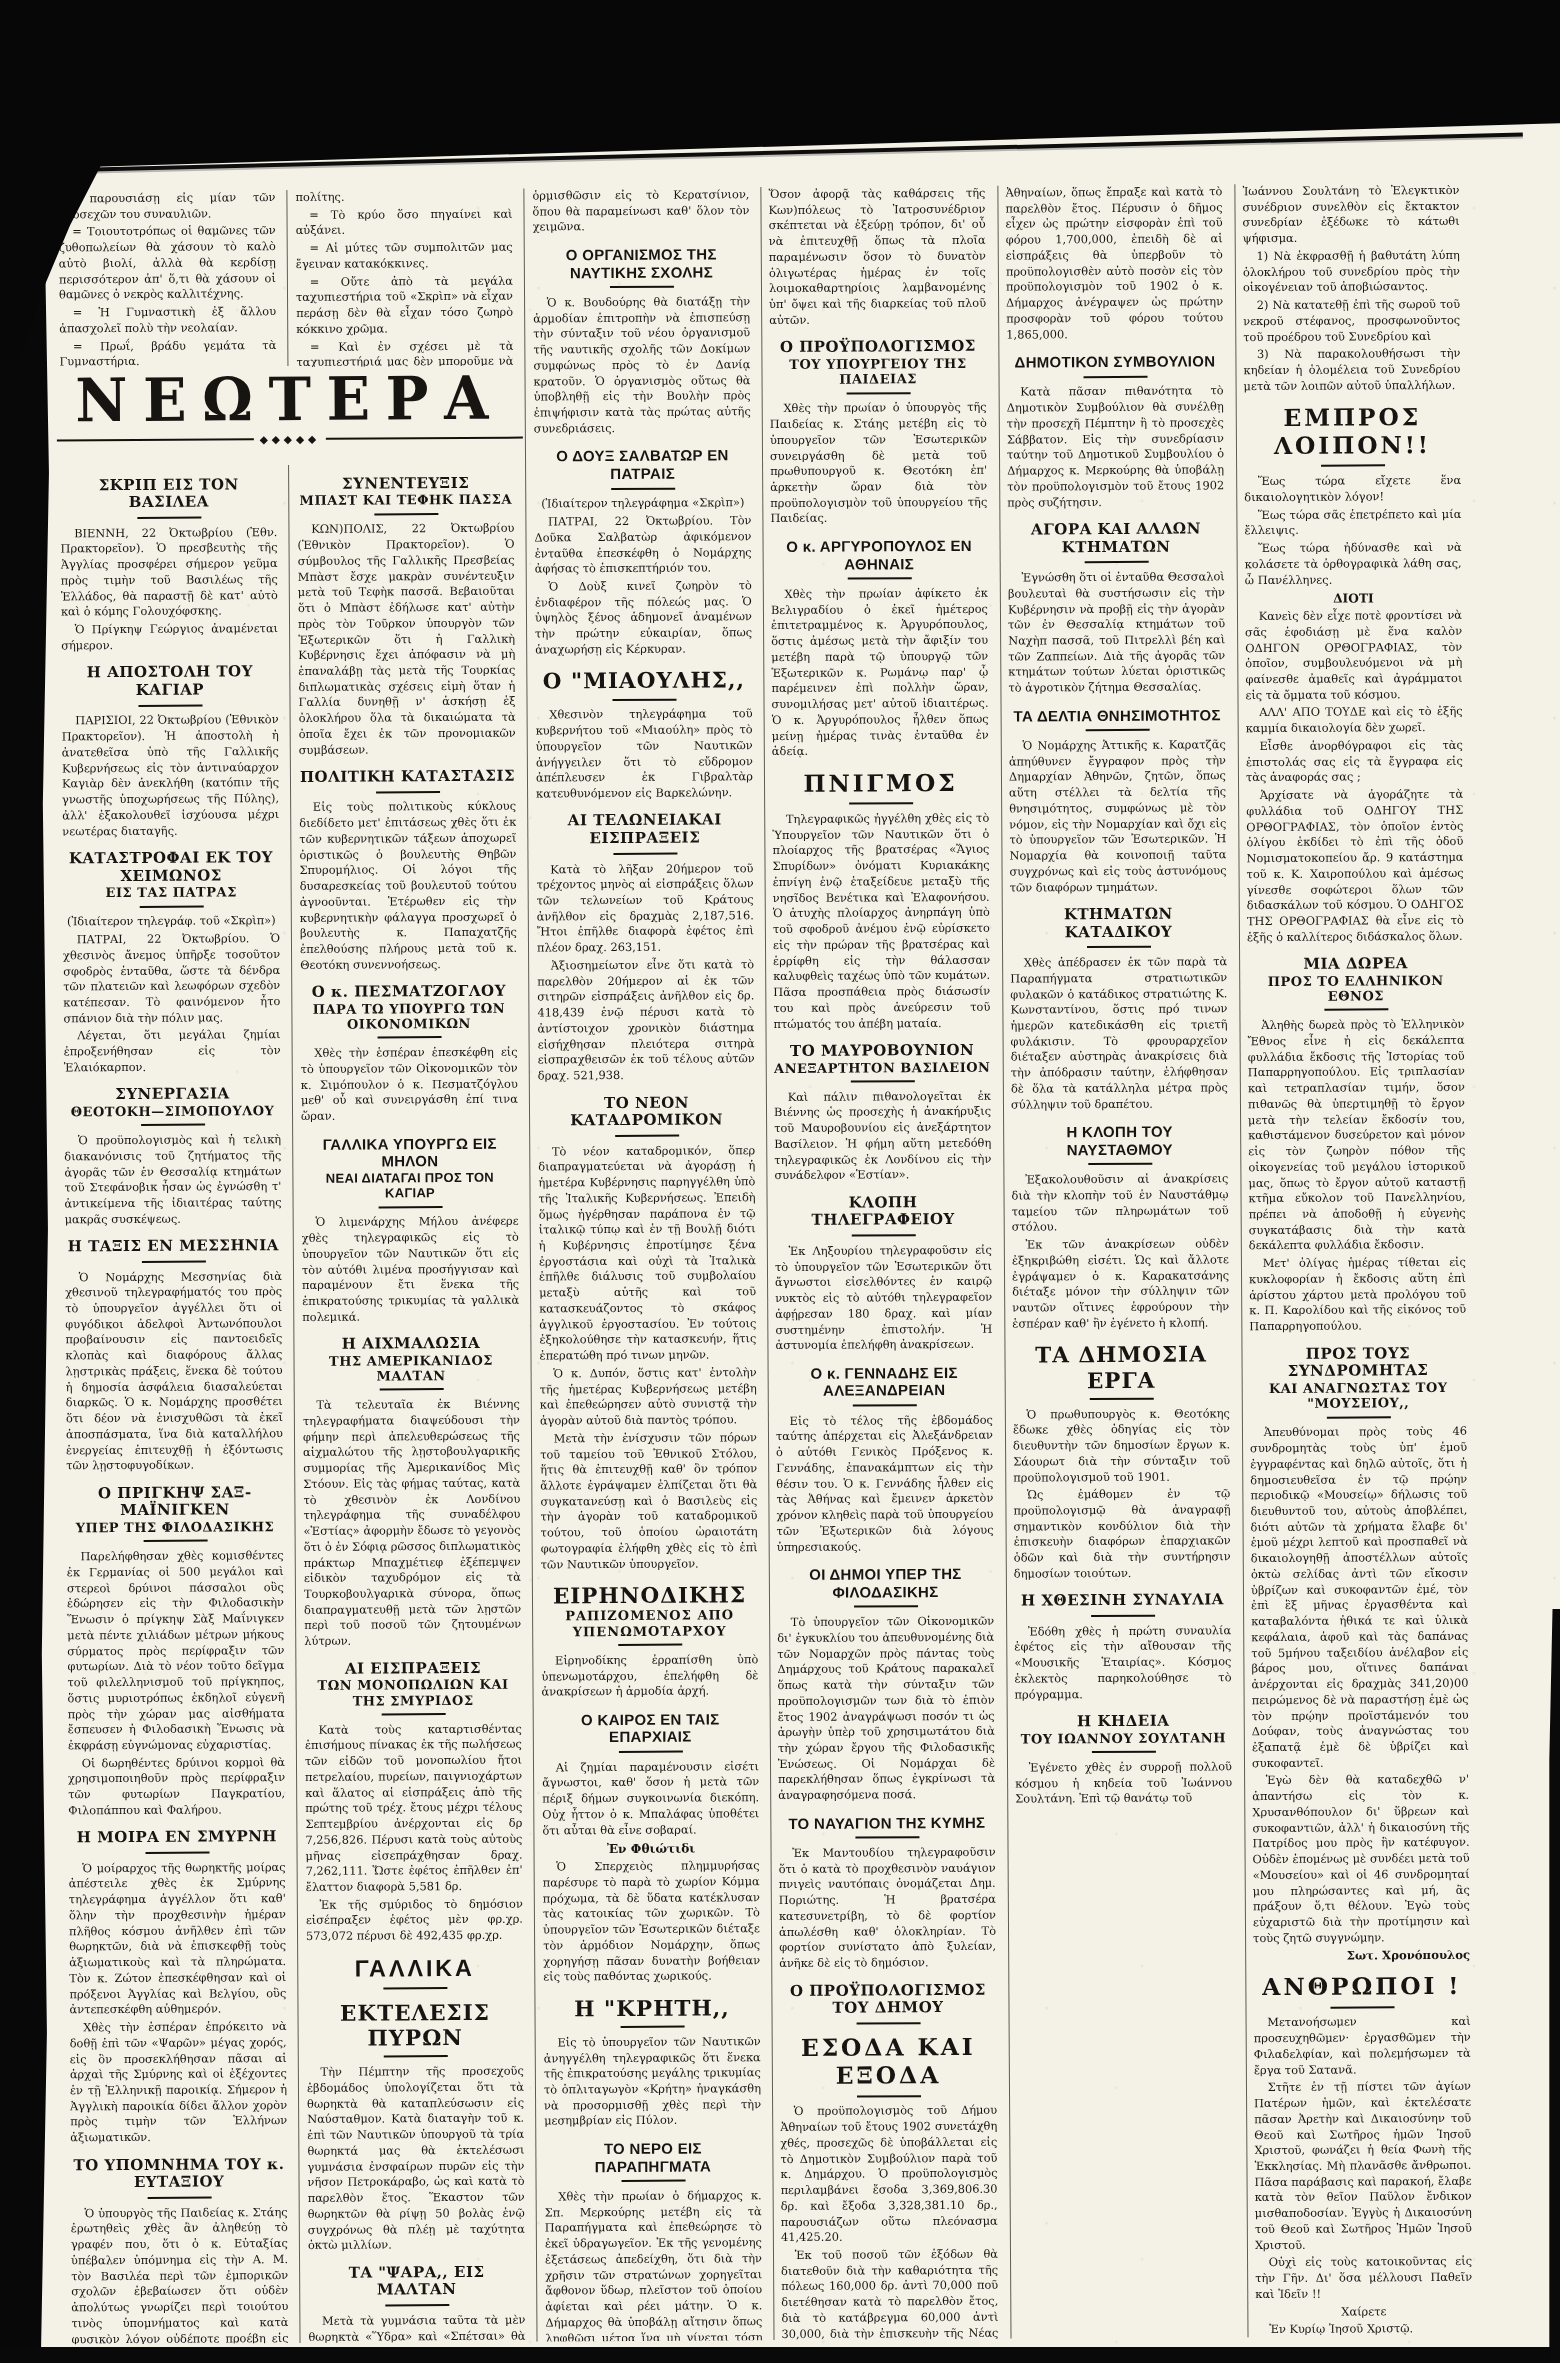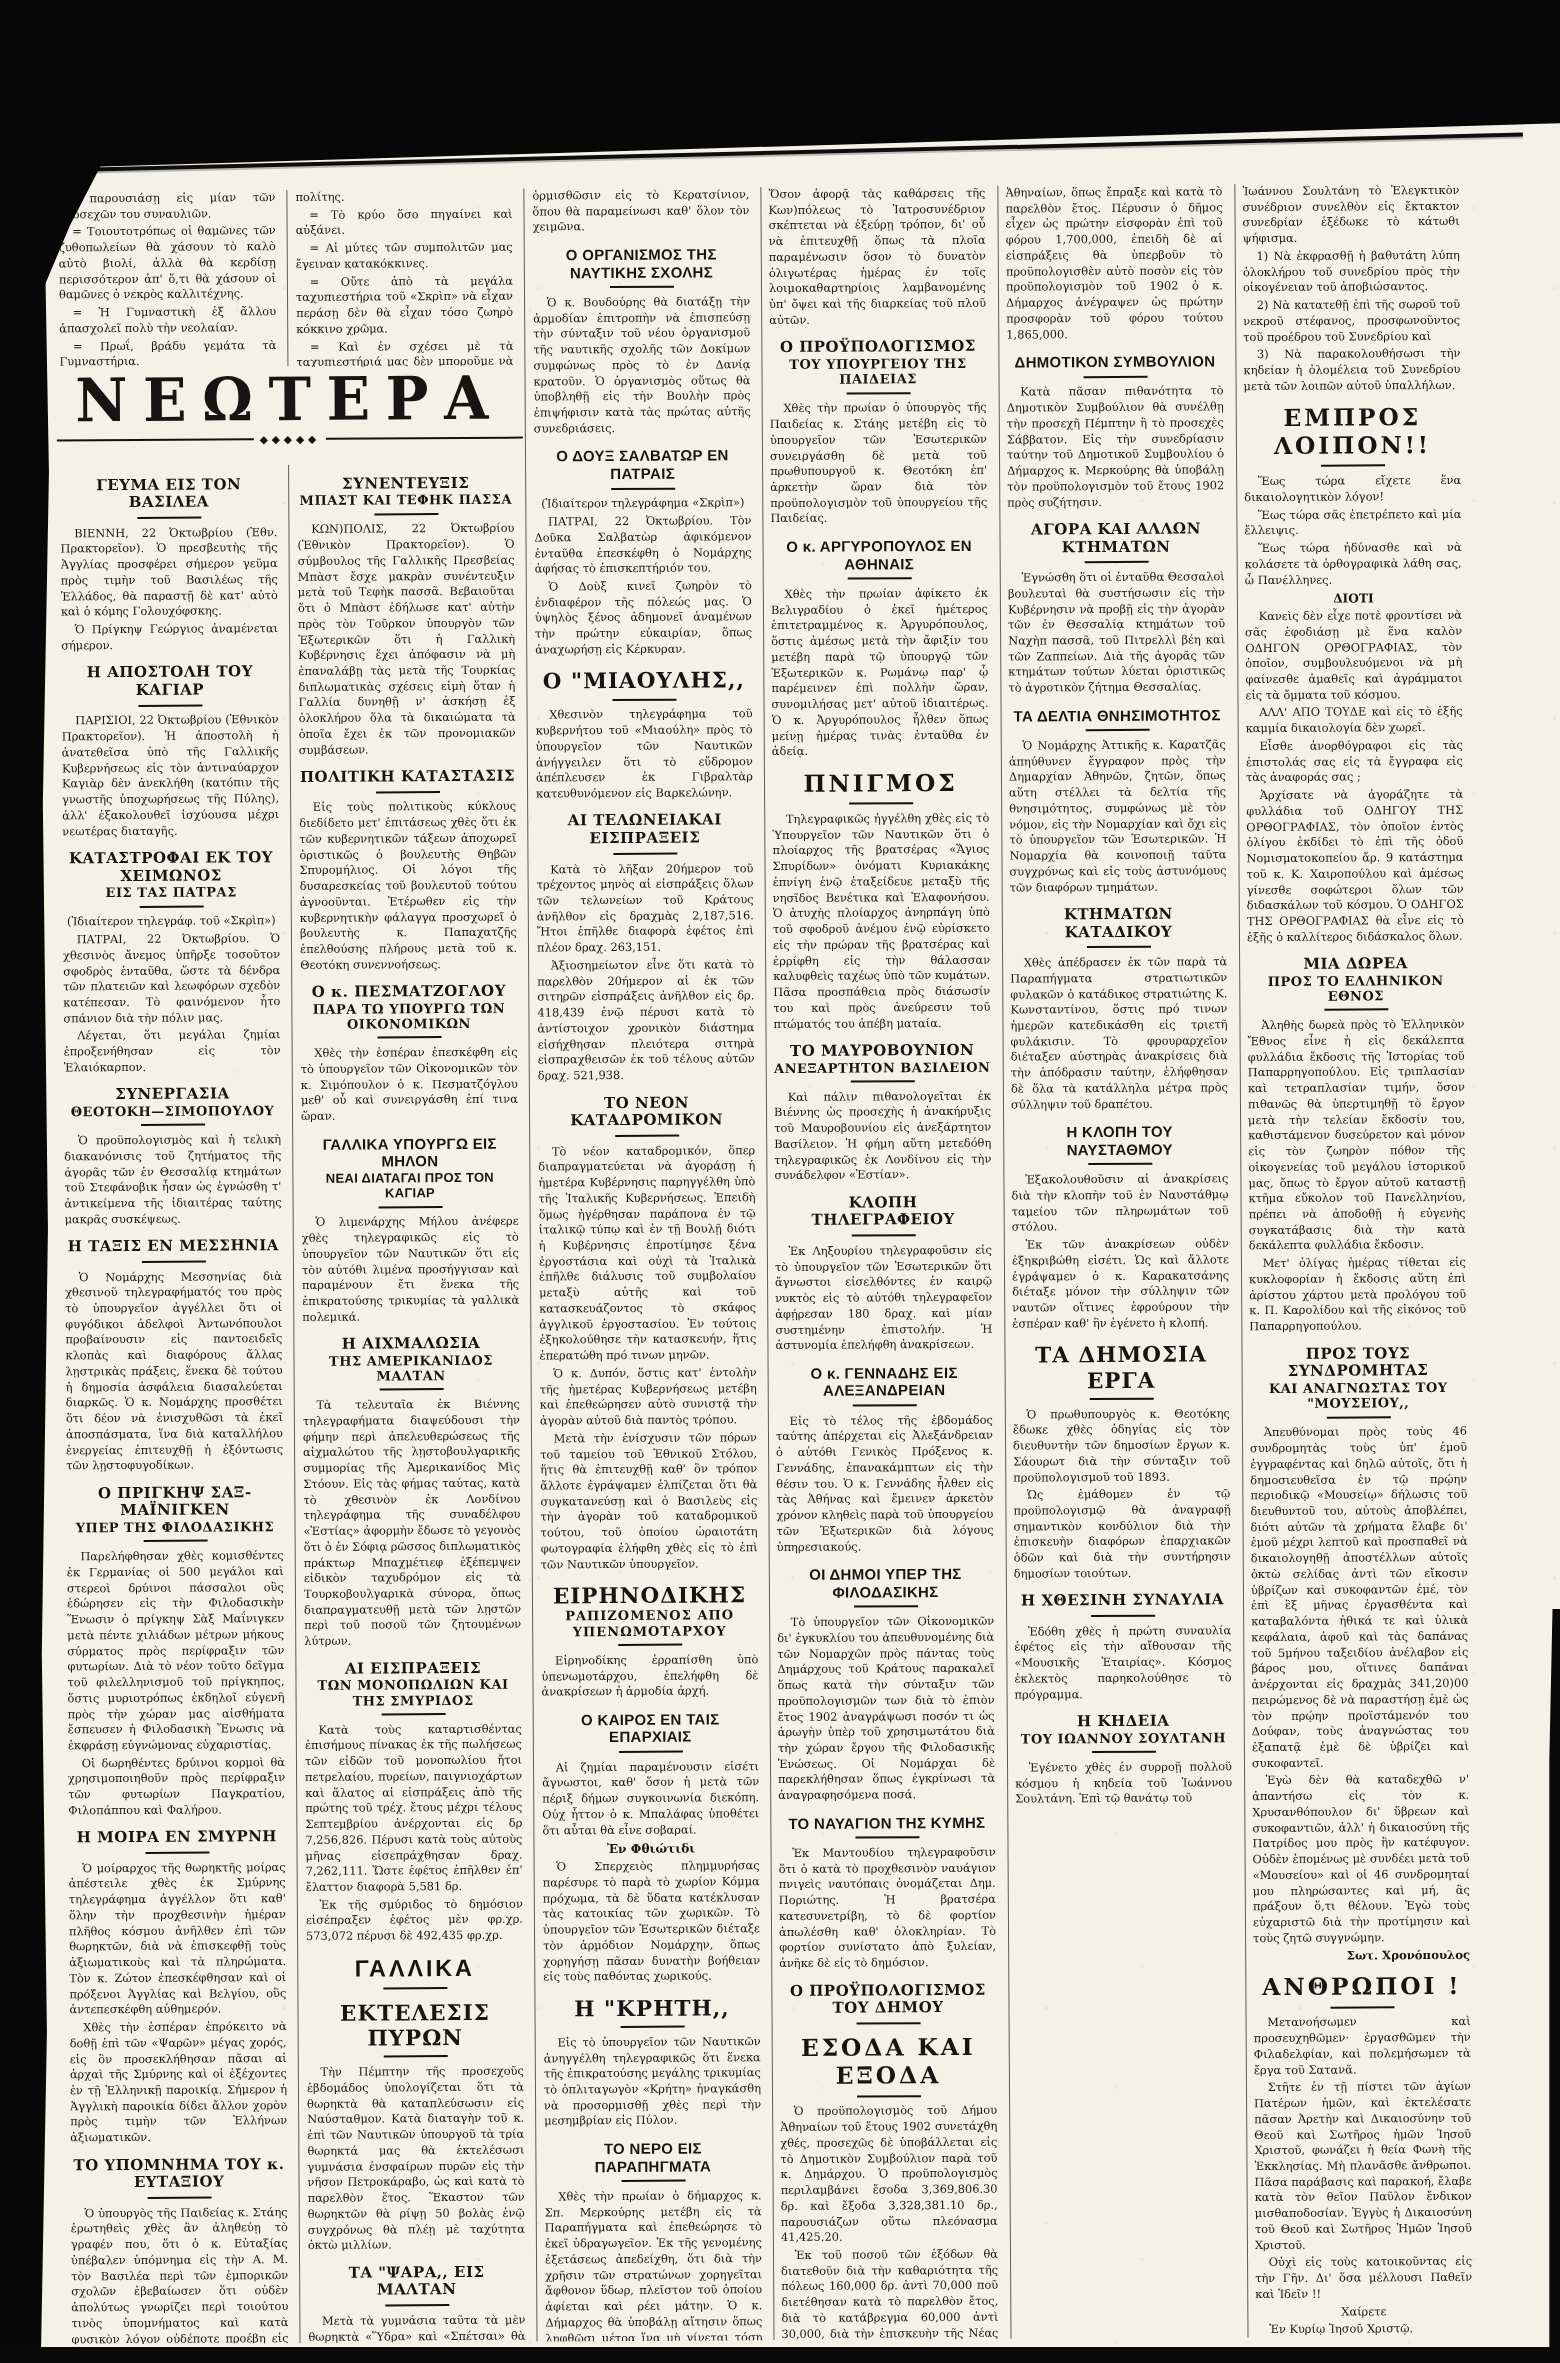--- a/index.html
+++ b/index.html
@@ -71,21 +71,21 @@
   </div>
 
   <div id="cols">
       <div class="colseg" style="left: 63px; top: 187px; height: 177px;">
         <div class="p cont">θὰ παρουσιάσῃ εἰς μίαν τῶν προσεχῶν του συναυλιῶν.</div>
         <div class="p">= Τοιουτοτρόπως οἱ θαμῶνες τῶν ζυθοπωλείων θὰ χάσουν τὸ καλὸ αὐτὸ βιολί, ἀλλὰ θὰ κερδίσῃ περισσότερον ἀπ' ὅ,τι θὰ χάσουν οἱ θαμῶνες ὁ νεκρὸς καλλιτέχνης.</div>
         <div class="p">= Ἡ Γυμναστικὴ ἐξ ἄλλου ἀπασχολεῖ πολὺ τὴν νεολαίαν.</div>
         <div class="p">= Πρωΐ, βράδυ γεμάτα τὰ Γυμναστήρια.</div>
       </div>
       <div class="colseg" style="left: 63px; top: 462px; height: 1878px;">
-        <div class="hl"><span>ΓΕΥΜΑ ΕΙΣ ΤΟΝ ΒΑΣΙΛΕΑ</span></div>
+        <div class="hl"><span>ΣΚΡΙΠ ΕΙΣ ΤΟΝ ΒΑΣΙΛΕΑ</span></div>
         <div class="p">ΒΙΕΝΝΗ, 22 Ὀκτωβρίου (Ἐθν. Πρακτορεῖον). Ὁ πρεσβευτὴς τῆς Ἀγγλίας προσφέρει σήμερον γεῦμα πρὸς τιμὴν τοῦ Βασιλέως τῆς Ἑλλάδος, θὰ παραστῇ δὲ κατ' αὐτὸ καὶ ὁ κόμης Γολουχόφσκης.</div>
         <div class="p">Ὁ Πρίγκηψ Γεώργιος ἀναμένεται σήμερον.</div>
         <div class="hl"><span>Η ΑΠΟΣΤΟΛΗ ΤΟΥ ΚΑΓΙΑΡ</span></div>
         <div class="p">ΠΑΡΙΣΙΟΙ, 22 Ὀκτωβρίου (Ἐθνικὸν Πρακτορεῖον). Ἡ ἀποστολὴ ἡ ἀνατεθεῖσα ὑπὸ τῆς Γαλλικῆς Κυβερνήσεως εἰς τὸν ἀντιναύαρχον Καγιὰρ δὲν ἀνεκλήθη (κατόπιν τῆς γνωστῆς ὑποχωρήσεως τῆς Πύλης), ἀλλ' ἐξακολουθεῖ ἰσχύουσα μέχρι νεωτέρας διαταγῆς.</div>
         <div class="hl"><span>ΚΑΤΑΣΤΡΟΦΑΙ ΕΚ ΤΟΥ ΧΕΙΜΩΝΟΣ</span><span class="l2">ΕΙΣ ΤΑΣ ΠΑΤΡΑΣ</span></div>
         <div class="p center">(Ἰδιαίτερον τηλεγράφ. τοῦ «Σκρὶπ»)</div>
         <div class="p">ΠΑΤΡΑΙ, 22 Ὀκτωβρίου. Ὁ χθεσινὸς ἄνεμος ὑπῆρξε τοσοῦτον σφοδρὸς ἐνταῦθα, ὥστε τὰ δένδρα τῶν πλατειῶν καὶ λεωφόρων σχεδὸν κατέπεσαν. Τὸ φαινόμενον ἦτο σπάνιον διὰ τὴν πόλιν μας.</div>
         <div class="p">Λέγεται, ὅτι μεγάλαι ζημίαι ἐπροξενήθησαν εἰς τὸν Ἐλαιόκαρπον.</div>
         <div class="hl"><span>ΣΥΝΕΡΓΑΣΙΑ</span><span class="l2">ΘΕΟΤΟΚΗ—ΣΙΜΟΠΟΥΛΟΥ</span></div>
         <div class="p">Ὁ προϋπολογισμὸς καὶ ἡ τελικὴ διακανόνισις τοῦ ζητήματος τῆς ἀγορᾶς τῶν ἐν Θεσσαλίᾳ κτημάτων τοῦ Στεφάνοβικ ἦσαν ὡς ἐγνώσθη τ' ἀντικείμενα τῆς ἰδιαιτέρας ταύτης μακρᾶς συσκέψεως.</div>
@@ -185,21 +185,21 @@
         <div class="hl"><span>ΑΓΟΡΑ ΚΑΙ ΑΛΛΩΝ ΚΤΗΜΑΤΩΝ</span></div>
         <div class="p">Ἐγνώσθη ὅτι οἱ ἐνταῦθα Θεσσαλοὶ βουλευταὶ θὰ συστήσωσιν εἰς τὴν Κυβέρνησιν νὰ προβῇ εἰς τὴν ἀγορὰν τῶν ἐν Θεσσαλίᾳ κτημάτων τοῦ Ναχὴπ πασσᾶ, τοῦ Πιτρελλὶ βέη καὶ τῶν Ζαππείων. Διὰ τῆς ἀγορᾶς τῶν κτημάτων τούτων λύεται ὁριστικῶς τὸ ἀγροτικὸν ζήτημα Θεσσαλίας.</div>
         <div class="hl sans"><span>ΤΑ ΔΕΛΤΙΑ ΘΝΗΣΙΜΟΤΗΤΟΣ</span></div>
         <div class="p">Ὁ Νομάρχης Ἀττικῆς κ. Καρατζᾶς ἀπηύθυνεν ἔγγραφον πρὸς τὴν Δημαρχίαν Ἀθηνῶν, ζητῶν, ὅπως αὕτη στέλλει τὰ δελτία τῆς θνησιμότητος, συμφώνως μὲ τὸν νόμον, εἰς τὴν Νομαρχίαν καὶ ὄχι εἰς τὸ ὑπουργεῖον τῶν Ἐσωτερικῶν. Ἡ Νομαρχία θὰ κοινοποιῇ ταῦτα συγχρόνως καὶ εἰς τοὺς ἀστυνόμους τῶν διαφόρων τμημάτων.</div>
         <div class="hl"><span>ΚΤΗΜΑΤΩΝ ΚΑΤΑΔΙΚΟΥ</span></div>
         <div class="p">Χθὲς ἀπέδρασεν ἐκ τῶν παρὰ τὰ Παραπήγματα στρατιωτικῶν φυλακῶν ὁ κατάδικος στρατιώτης Κ. Κωνσταντίνου, ὅστις πρό τινων ἡμερῶν κατεδικάσθη εἰς τριετῆ φυλάκισιν. Τὸ φρουραρχεῖον διέταξεν αὐστηρὰς ἀνακρίσεις διὰ τὴν ἀπόδρασιν ταύτην, ἐλήφθησαν δὲ ὅλα τὰ κατάλληλα μέτρα πρὸς σύλληψιν τοῦ δραπέτου.</div>
         <div class="hl sans"><span>Η ΚΛΟΠΗ ΤΟΥ ΝΑΥΣΤΑΘΜΟΥ</span></div>
         <div class="p">Ἐξακολουθοῦσιν αἱ ἀνακρίσεις διὰ τὴν κλοπὴν τοῦ ἐν Ναυστάθμῳ ταμείου τῶν πληρωμάτων τοῦ στόλου.</div>
         <div class="p">Ἐκ τῶν ἀνακρίσεων οὐδὲν ἐξηκριβώθη εἰσέτι. Ὡς καὶ ἄλλοτε ἐγράψαμεν ὁ κ. Καρακατσάνης διέταξε μόνον τὴν σύλληψιν τῶν ναυτῶν οἵτινες ἐφρούρουν τὴν ἑσπέραν καθ' ἣν ἐγένετο ἡ κλοπή.</div>
         <div class="hl huge"><span>ΤΑ ΔΗΜΟΣΙΑ ΕΡΓΑ</span></div>
-        <div class="p">Ὁ πρωθυπουργὸς κ. Θεοτόκης ἔδωκε χθὲς ὁδηγίας εἰς τὸν διευθυντὴν τῶν δημοσίων ἔργων κ. Σάουρωτ διὰ τὴν σύνταξιν τοῦ προϋπολογισμοῦ τοῦ 1893.</div>
+        <div class="p">Ὁ πρωθυπουργὸς κ. Θεοτόκης ἔδωκε χθὲς ὁδηγίας εἰς τὸν διευθυντὴν τῶν δημοσίων ἔργων κ. Σάουρωτ διὰ τὴν σύνταξιν τοῦ προϋπολογισμοῦ τοῦ 1901.</div>
         <div class="p">Ὡς ἐμάθομεν ἐν τῷ προϋπολογισμῷ θὰ ἀναγραφῇ σημαντικὸν κονδύλιον διὰ τὴν ἐπισκευὴν διαφόρων ἐπαρχιακῶν ὁδῶν καὶ διὰ τὴν συντήρησιν δημοσίων τοιούτων.</div>
         <div class="hl"><span>Η ΧΘΕΣΙΝΗ ΣΥΝΑΥΛΙΑ</span></div>
         <div class="p">Ἐδόθη χθὲς ἡ πρώτη συναυλία ἐφέτος εἰς τὴν αἴθουσαν τῆς «Μουσικῆς Ἑταιρίας». Κόσμος ἐκλεκτὸς παρηκολούθησε τὸ πρόγραμμα.</div>
         <div class="hl"><span>Η ΚΗΔΕΙΑ</span><span class="l2">ΤΟΥ ΙΩΑΝΝΟΥ ΣΟΥΛΤΑΝΗ</span></div>
         <div class="p">Ἐγένετο χθὲς ἐν συρροῇ πολλοῦ κόσμου ἡ κηδεία τοῦ Ἰωάννου Σουλτάνη. Ἐπὶ τῷ θανάτῳ τοῦ</div>
       </div>
       <div class="colseg" style="left: 1247px; top: 187px; height: 2153px;">
         <div class="p cont">Ἰωάννου Σουλτάνη τὸ Ἐλεγκτικὸν συνέδριον συνελθὸν εἰς ἔκτακτον συνεδρίαν ἐξέδωκε τὸ κάτωθι ψήφισμα.</div>
         <div class="p">1) Νὰ ἐκφρασθῇ ἡ βαθυτάτη λύπη ὁλοκλήρου τοῦ συνεδρίου πρὸς τὴν οἰκογένειαν τοῦ ἀποβιώσαντος.</div>
         <div class="p">2) Νὰ κατατεθῇ ἐπὶ τῆς σωροῦ τοῦ νεκροῦ στέφανος, προσφωνοῦντος τοῦ προέδρου τοῦ Συνεδρίου καὶ</div>

